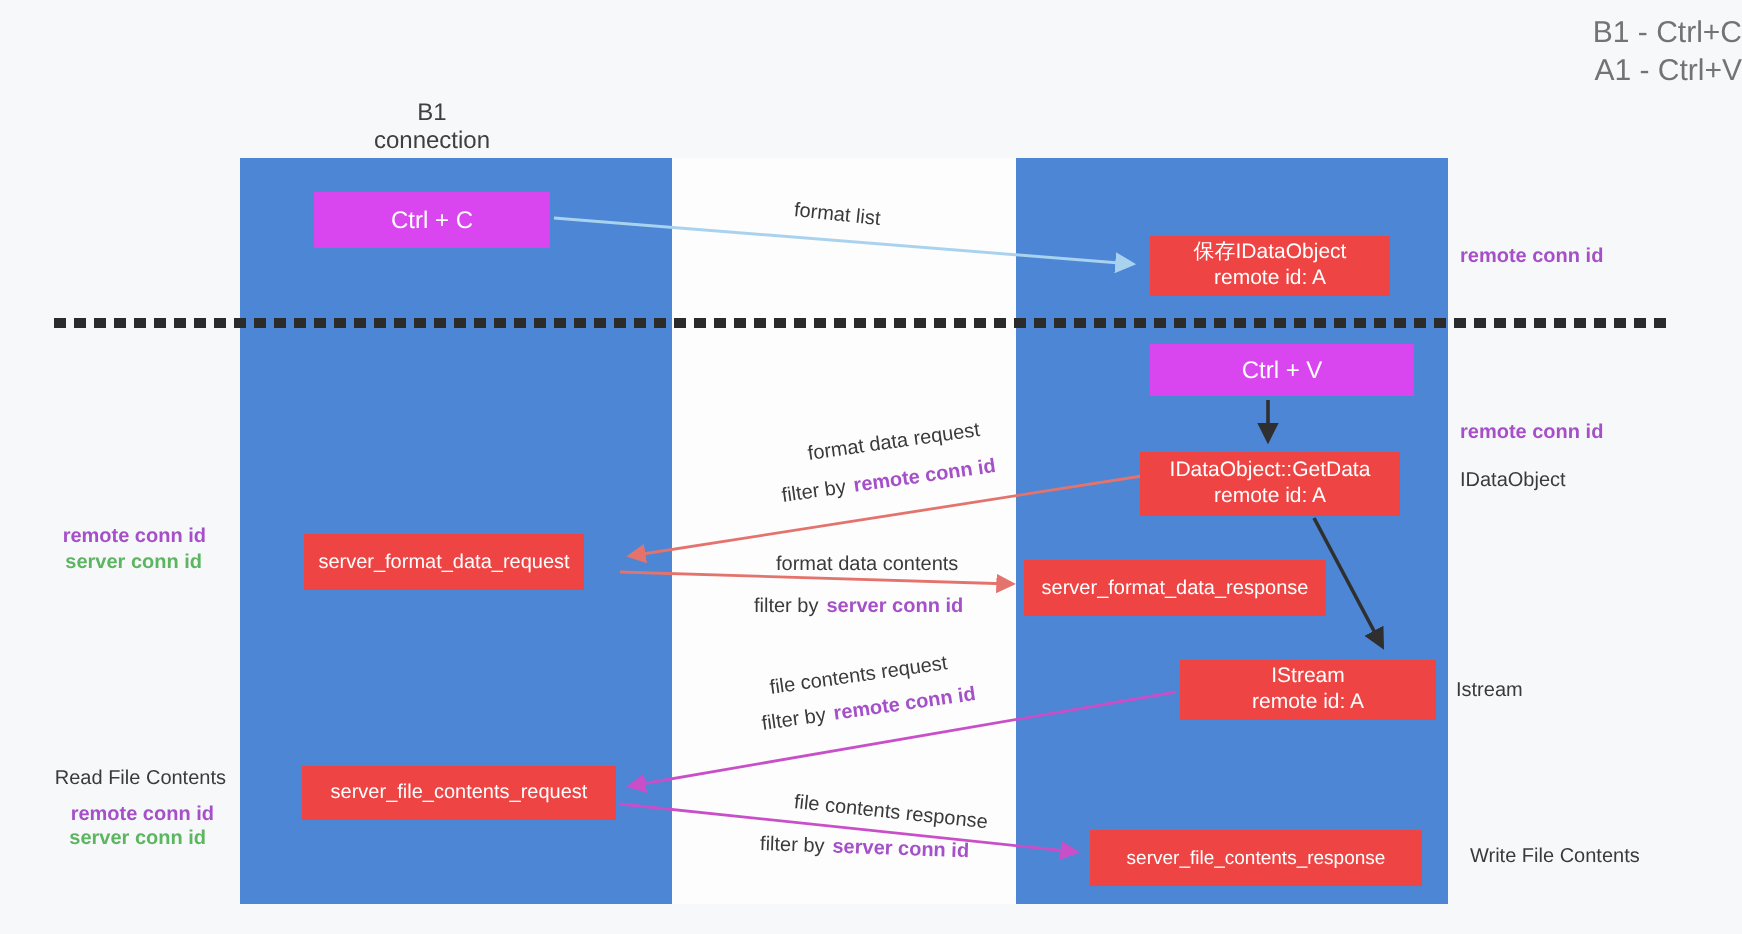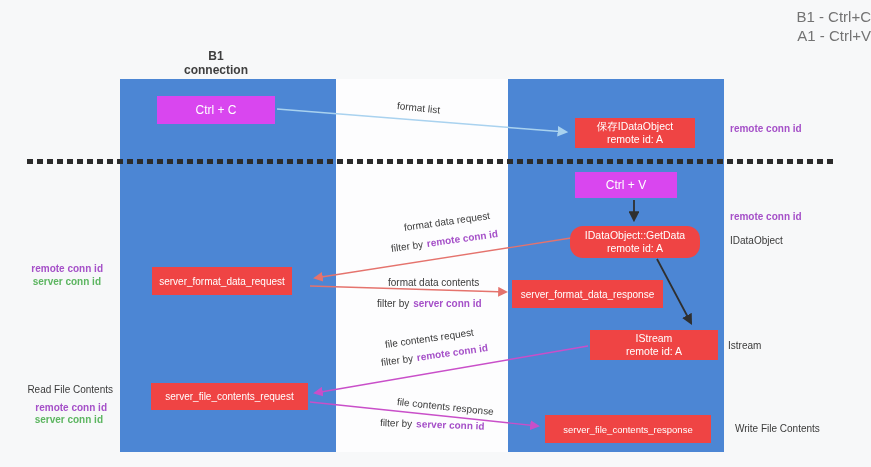--- a/index.html
+++ b/index.html
@@ -30,21 +30,21 @@
 
 <div class="page">
 
   <div class="mid-strip"></div>
 
   <div class="title">
     <div>B1 - Ctrl+C</div>
     <div>A1 - Ctrl+V</div>
   </div>
 
-  <div class="col-head" style="left:108px;font-weight:bold;">
+  <div class="col-head" style="left:108px;">
     <div>B1</div>
     <div>connection</div>
   </div>
 
   <div class="col" style="left:120px;"></div>
   <div class="col" style="left:508px;"></div>
 
   <div class="dashed"></div>
 
   <svg class="arrows layer" width="871" height="467">
@@ -73,25 +73,25 @@
 
   <div class="node green-node" style="left:157px;top:96px;width:118px;height:28px;">
     <span>Ctrl + C</span>
   </div>
 
   <div class="node orange-node" style="left:575px;top:118px;width:120px;height:30px;">
     <span class="l1">保存IDataObject</span>
     <span class="l2">remote id: A</span>
   </div>
 
-  <div class="node green-node" style="left:575px;top:172px;width:102px;height:26px;">
+  <div class="node green-node" style="left:575px;top:172px;width:132px;height:26px;">
     <span>Ctrl + V</span>
   </div>
 
-  <div class="node orange-node" style="left:570px;top:226px;width:130px;height:32px;border-radius:13px;">
+  <div class="node orange-node" style="left:570px;top:226px;width:130px;height:32px;">
     <span class="l1">IDataObject::GetData</span>
     <span class="l2">remote id: A</span>
   </div>
 
   <div class="node orange-node" style="left:152px;top:267px;width:140px;height:28px;">
     <span>server_format_data_request</span>
   </div>
 
   <div class="node orange-node" style="left:512px;top:280px;width:151px;height:28px;">
     <span>server_format_data_response</span>

